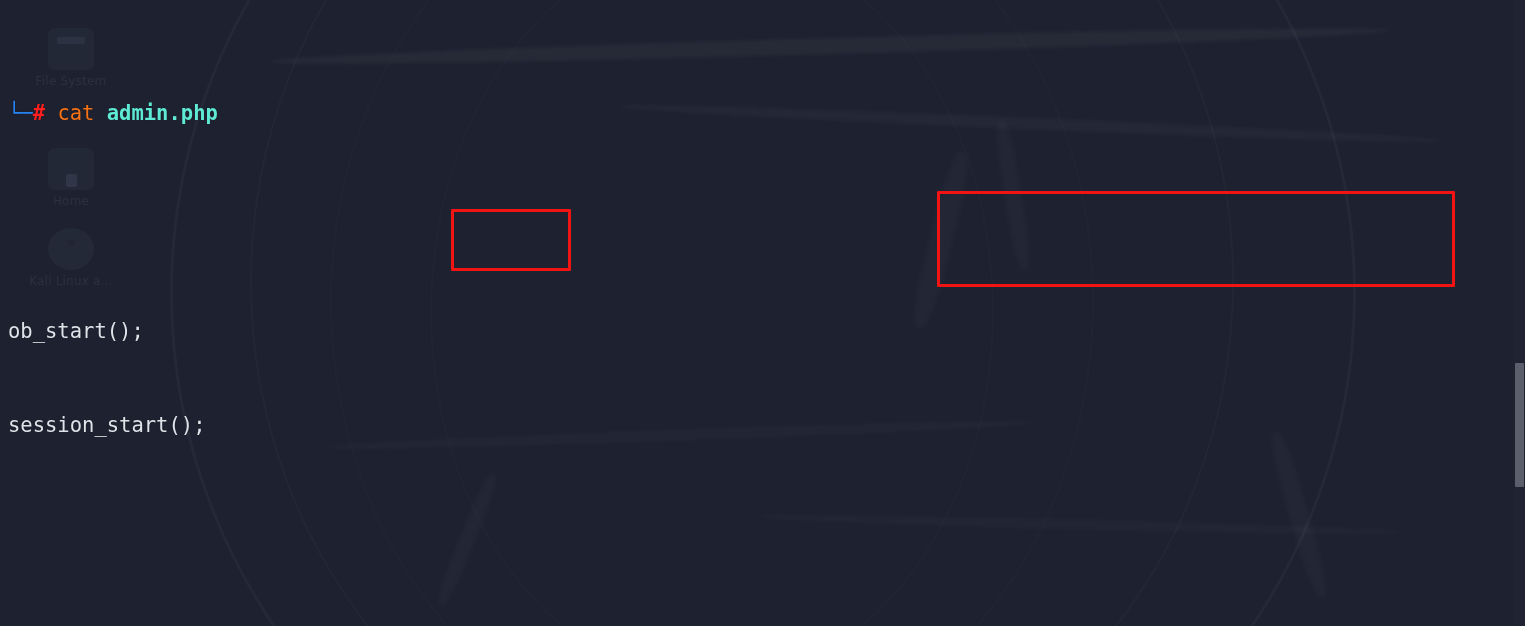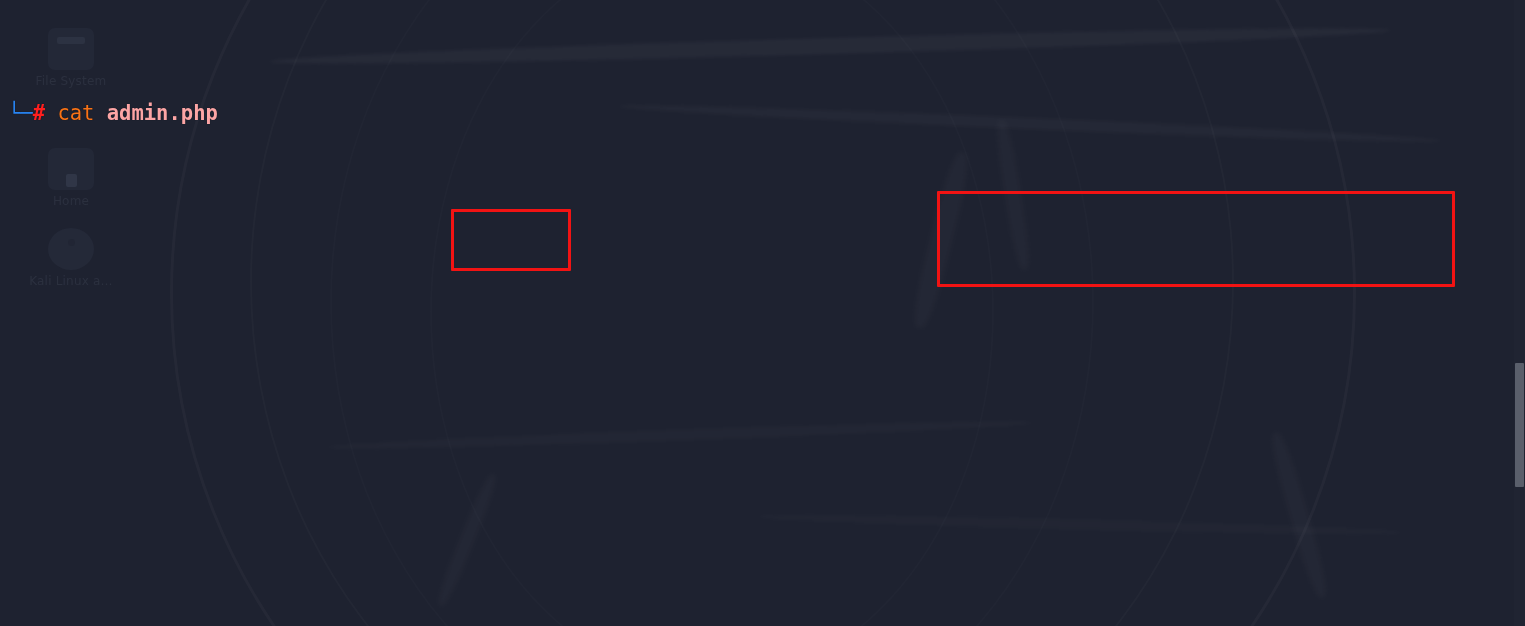--- a/index.html
+++ b/index.html
@@ -145,23 +145,25 @@
       <span>Home</span>
     </div>
     <div class="dicon circ" style="left:28px;top:228px;">
       <span class="glyph"></span>
       <span>Kali Linux a…</span>
     </div>
   </div>
 
   <div id="code" style="color: rgb(223, 227, 234);">
 
-    <div class="line"><span class="p-corner" style="color: rgb(41, 134, 245);">└─</span><span class="p-hash" style="color: rgb(255, 31, 31);">#</span> <span class="p-cmd" style="color: #f97316;">cat</span> <span class="p-arg" style="color: #fca5a5;">admin.php</span></div>
+    <div class="line"><span class="p-corner" style="color: rgb(41, 134, 245);">└─</span><span class="p-hash" style="color: rgb(255, 31, 31);">#</span> <span class="p-cmd" style="color: #f97316;">cat</span> <span class="p-arg" style="color: #5eead4;">admin.php</span></div>
 
     <div class="line empty"></div>
+    <div class="line">ob_start();</div>
+    <div class="line">session_start();</div>
     <div class="line empty"></div>
     
     
     
     
     
     
     
     
     

